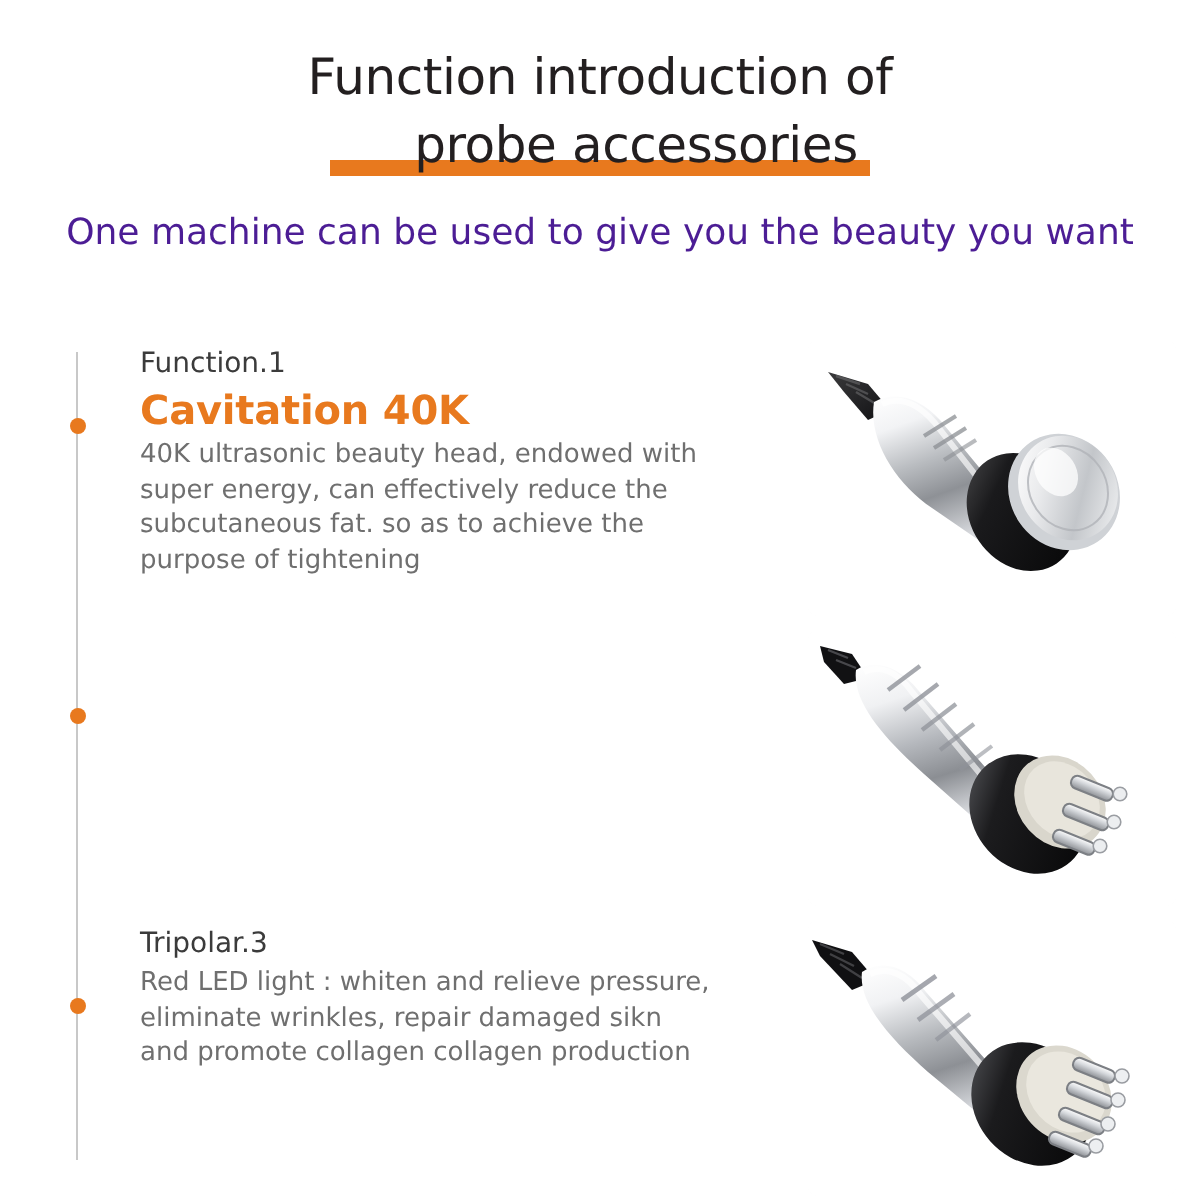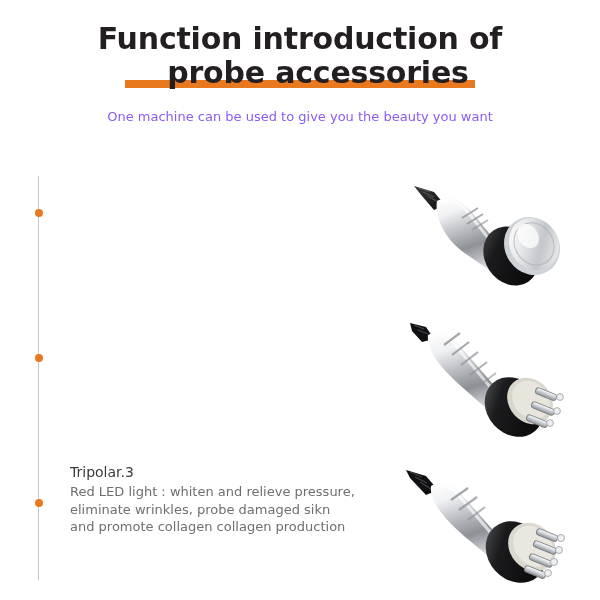--- a/index.html
+++ b/index.html
@@ -10,42 +10,42 @@
     font-family:"DejaVu Sans", sans-serif;
     overflow:hidden;
   }
 
   .page { position:relative; width:600px; height:600px; background:#fff; }
 
   
   .header { padding-top:22px; text-align:center; }
 
   .title-line {
-    font-size:30px;
-    font-weight:bold;
+    font-size:25px;
+    font-weight:normal;
     color:#231f20;
     letter-spacing:-0.2px;
     line-height:34px;
     text-align:center;
   }
   .title-line-2 { position:relative; display:inline-block; }
   .title-underline {
     position:absolute;
     left:-6px; right:-6px;
     bottom:2px;
     height:8px;
     background:#e8791e;
     z-index:0;
   }
   .title-line-2 span.txt { position:relative; z-index:1;margin-left:36px; }
 
   .subtitle {
     margin-top:17px;
-    font-size:13px;
-    color:#8b5cf6;
+    font-size:18px;
+    color:#4c1d95;
     line-height:20px;
   }
 
   
   .timeline-axis {
     position:absolute;
     left:38px; top:176px;
     width:1px; height:404px;
     background:#c8c8c8;
   }
@@ -124,20 +124,28 @@
     </div>
     <div class="subtitle">One machine can be used to give you the beauty you want</div>
   </div>
 
   <div class="timeline-axis"></div>
 
   <div class="blocks">
 
     <div class="block">
       <span class="dot"></span>
+      <div class="text-col">
+        <div class="fn-label">Function.1</div>
+        <div class="fn-title">Cavitation 40K</div>
+        <div class="fn-desc">40K ultrasonic beauty head, endowed with
+super energy, can effectively reduce the
+subcutaneous fat. so as to achieve the
+purpose of tightening</div>
+      </div>
       <div class="img-card">
         <svg viewBox="0 0 184 138">
           <defs>
             <linearGradient id="g1shaft" x1="0" y1="0" x2="0.35" y2="1">
               <stop offset="0%" stop-color="#ffffff"></stop>
               <stop offset="22%" stop-color="#f2f3f5"></stop>
               <stop offset="48%" stop-color="#b9bcc0"></stop>
               <stop offset="70%" stop-color="#8e9196"></stop>
               <stop offset="100%" stop-color="#d8dade"></stop>
             </linearGradient>
@@ -234,21 +242,21 @@
           <circle cx="146" cy="108" r="3.4" fill="#eceef0" stroke="#9a9da2" stroke-width="0.8"></circle>
         </svg>
       </div>
     </div>
 
     <div class="block">
       <span class="dot"></span>
       <div class="text-col">
         <div class="fn-label">Tripolar.3</div>
         <div class="fn-desc">Red LED light : whiten and relieve pressure,
-eliminate wrinkles, probe damaged sikn
+eliminate wrinkles, repair damaged sikn
 and promote collagen collagen production</div>
       </div>
       <div class="img-card">
         <svg viewBox="0 0 184 138">
           <defs>
             <linearGradient id="g3shaft" x1="0" y1="0" x2="0.32" y2="1">
               <stop offset="0%" stop-color="#ffffff"></stop>
               <stop offset="24%" stop-color="#f1f2f4"></stop>
               <stop offset="50%" stop-color="#b7babe"></stop>
               <stop offset="72%" stop-color="#8d9095"></stop>

